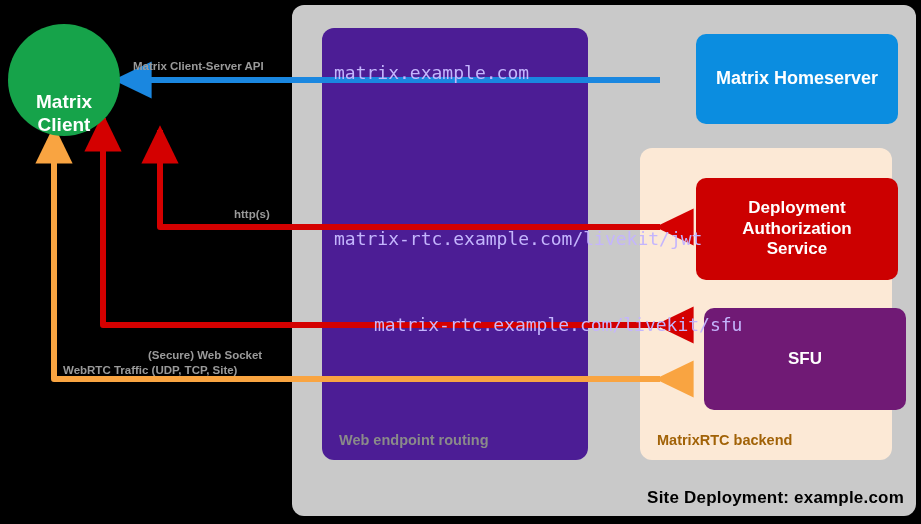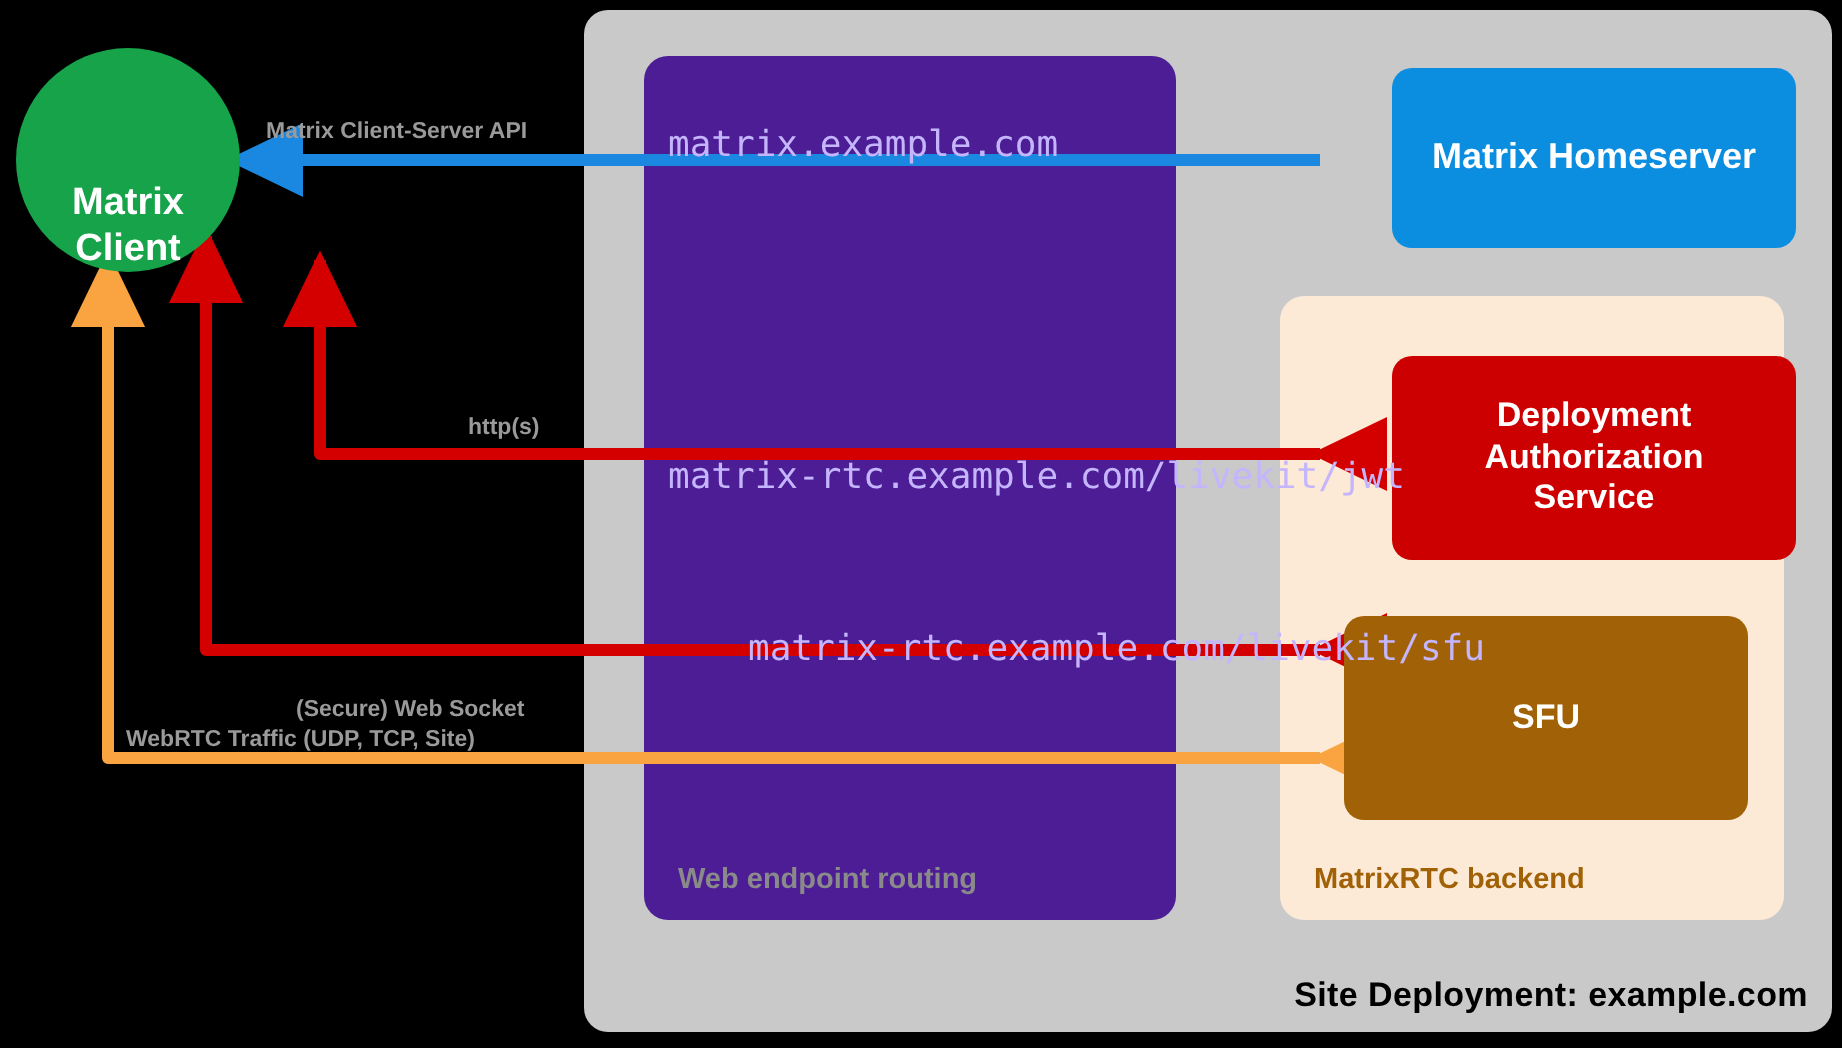--- a/index.html
+++ b/index.html
@@ -111,23 +111,23 @@
     background: #0b8de0;
     font-size: 18px;
   }
   .node-auth {
     left: 666px; top: 178px;
     width: 202px; height: 102px;
     background: #cc0000;
     font-size: 17px;
   }
   .node-sfu {
-    left: 642px; top: 308px;
+    left: 674px; top: 308px;
     width: 202px; height: 102px;
-    background: #a16207;
+    background: #701a75;
     font-size: 17px;
   }
 
   
   .url {
     position: absolute;
     font-family: "DejaVu Sans Mono", monospace;
     font-size: 18px;
     color: #c4b5fd;
     white-space: nowrap;

